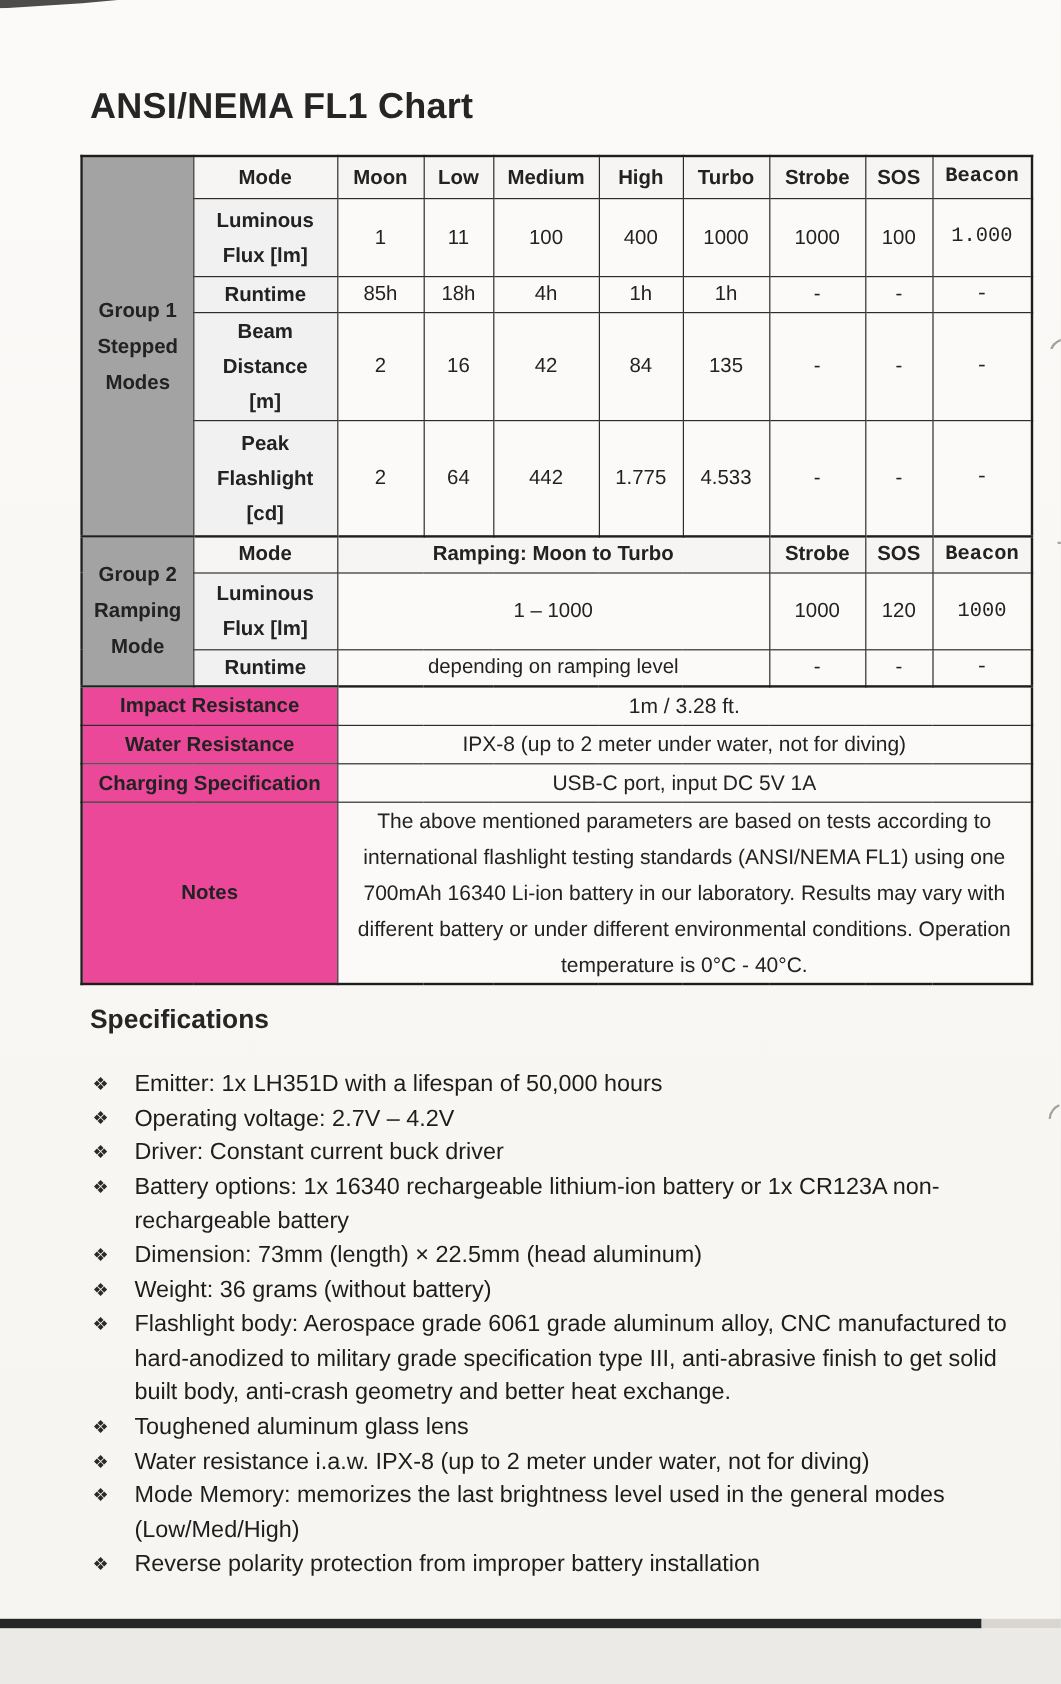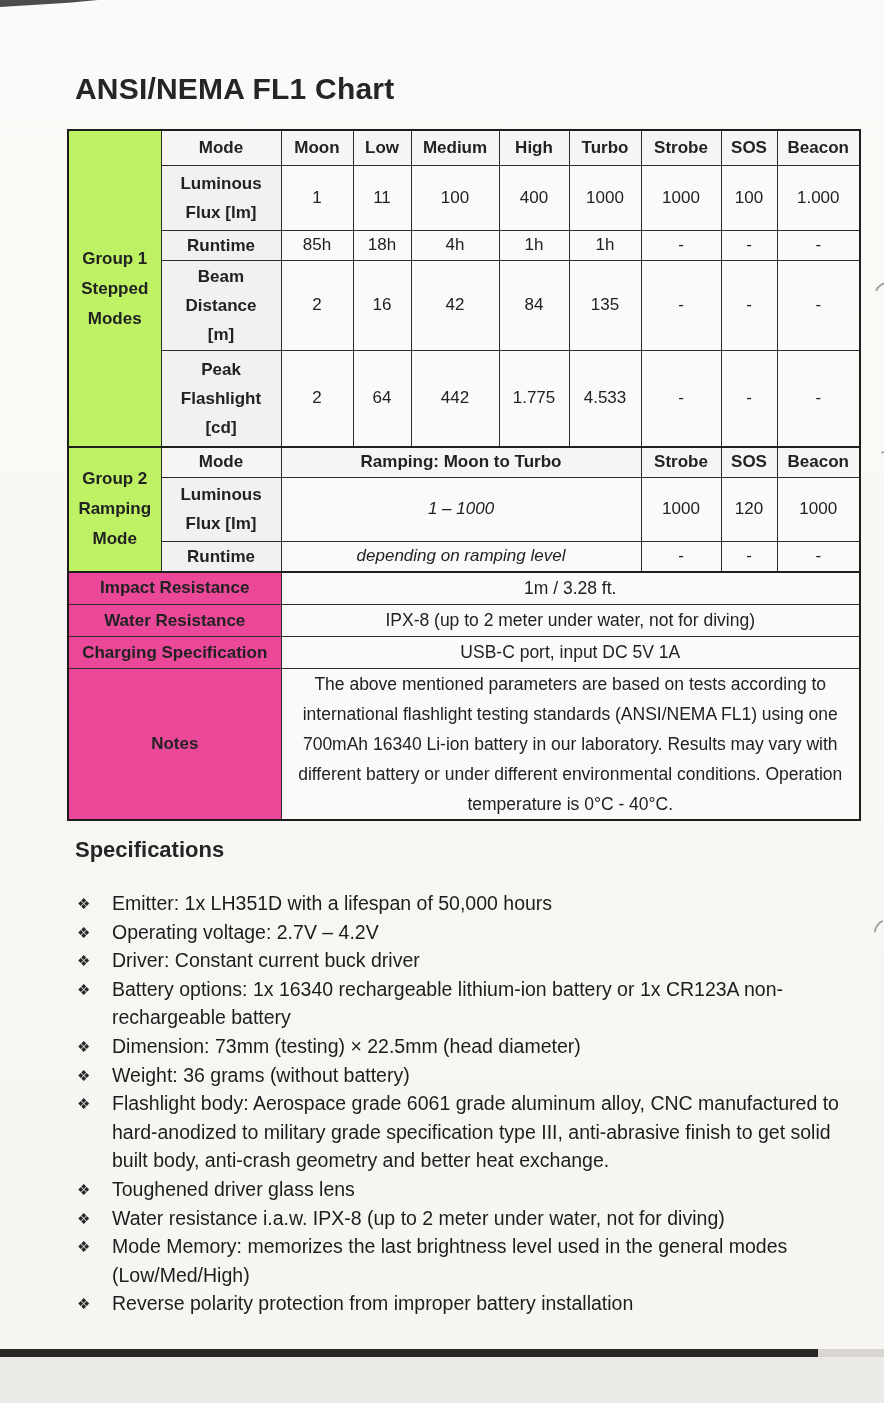--- a/index.html
+++ b/index.html
@@ -35,29 +35,29 @@
   table.fl1{
     margin:23px 0 0 55px;width:792px;border-collapse:collapse;table-layout:fixed;
     border:2.6px solid #1d1d1c;background:#fbfaf8;
     font-size:17px;color:#222;
   }
   table.fl1 td{
     border:1.3px solid #2e2d2b;text-align:center;vertical-align:middle;
     padding:0 3px;overflow:hidden;
   }
   td.lbl{font-weight:bold;background:#f2f1f1;line-height:29px;}
-  td.grp{font-weight:bold;background:#bef264;line-height:30px;}
+  td.grp{font-weight:bold;background:#a3a3a3;line-height:30px;}
   td.hdr{font-weight:bold;border-bottom:2.2px solid #222;background:#f6f5f3;}
   tr.dash td{border-top:1px dashed #5c5c5c;}
   tr.sect td{border-top:2.4px solid #1f1f1e;}
   td.bL2{border-left-width:2px;}
-  td.bL3{border-left-width:2.4px;}
+  td.bL3{border-left-width:2.4px;font-family:Liberation Mono, monospace;}
   td.vtop{vertical-align:top;padding-top:5px;}
   td.val{font-weight:normal;}
-  td.span-val{font-weight:normal;font-style:italic;}
+  td.span-val{font-weight:normal;}
   td.flabel{font-weight:bold;background:#ec4899;}
   td.fval{font-weight:normal;font-size:17.5px;}
   td.notes-text{
     text-align:justify;vertical-align:middle;padding:7px 13px 7px 12px;
     font-size:17.5px;line-height:30px;font-weight:normal;margin-left:31px;
   }
   .blk{display:block;}
 
   
   .specs-title{margin:16px 0 0 63px;font-size:22px;font-weight:bold;color:#252525;}
@@ -247,36 +247,36 @@
         <span>Driver: Constant current buck driver</span>
       </li>
 
       <li>
         <span class="bullet">❖</span>
         <span>Battery options: 1x 16340 rechargeable lithium-ion battery or 1x CR123A non-rechargeable battery</span>
       </li>
 
       <li>
         <span class="bullet">❖</span>
-        <span>Dimension: 73mm (testing) × 22.5mm (head diameter)</span>
+        <span>Dimension: 73mm (length) × 22.5mm (head aluminum)</span>
       </li>
 
       <li>
         <span class="bullet">❖</span>
         <span>Weight: 36 grams (without battery)</span>
       </li>
 
       <li>
         <span class="bullet">❖</span>
         <span>Flashlight body: Aerospace grade 6061 grade aluminum alloy, CNC manufactured to hard-anodized to military grade specification type III, anti-abrasive finish to get solid built body, anti-crash geometry and better heat exchange.</span>
       </li>
 
       <li>
         <span class="bullet">❖</span>
-        <span>Toughened driver glass lens</span>
+        <span>Toughened aluminum glass lens</span>
       </li>
 
       <li>
         <span class="bullet">❖</span>
         <span>Water resistance i.a.w. IPX-8 (up to 2 meter under water, not for diving)</span>
       </li>
 
       <li>
         <span class="bullet">❖</span>
         <span>Mode Memory: memorizes the last brightness level used in the general modes (Low/Med/High)</span>

